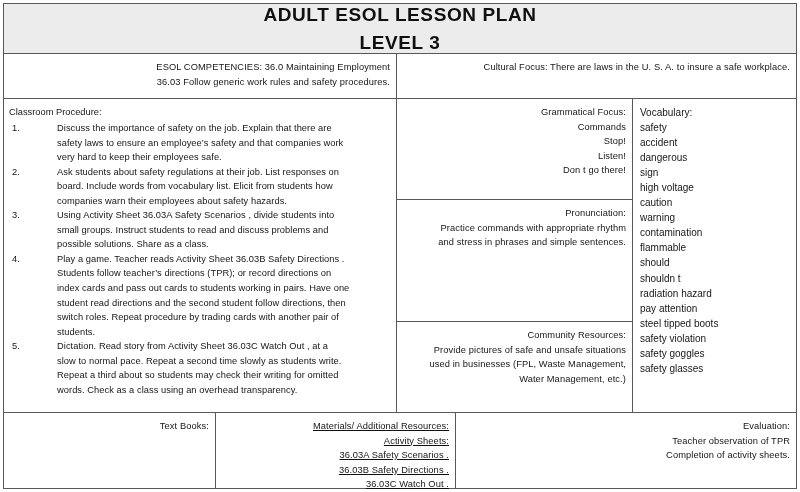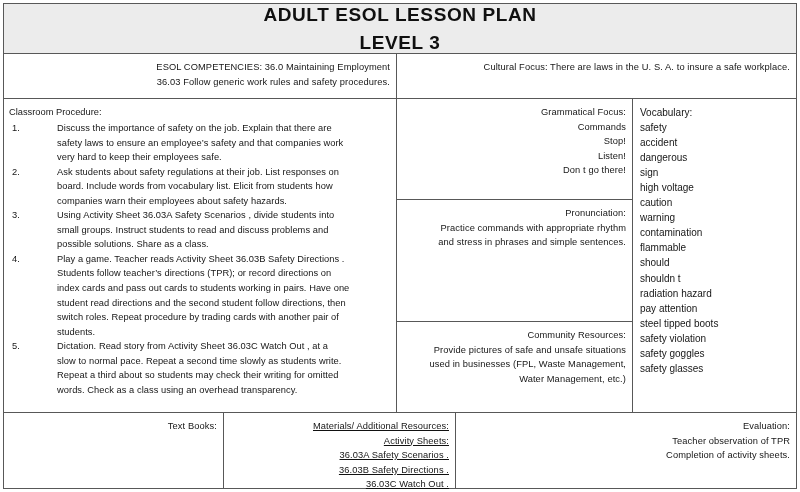--- a/index.html
+++ b/index.html
@@ -153,21 +153,20 @@
     height: 75px;
     box-sizing: border-box;
   }
   .cell-textbooks {
     position: absolute;
     left: 0; top: 0;
     width: 212px; height: 100%;
     box-sizing: border-box;
     border-right: 1px solid #585858;
     padding: 6px 6px 0 6px;
-    margin-left: 8px;
   }
   .cell-materials {
     position: absolute;
     left: 212px; top: 0;
     width: 240px; height: 100%;
     box-sizing: border-box;
     border-right: 1px solid #585858;
     padding: 6px 6px 0 7px;
     text-decoration: underline;
   }

